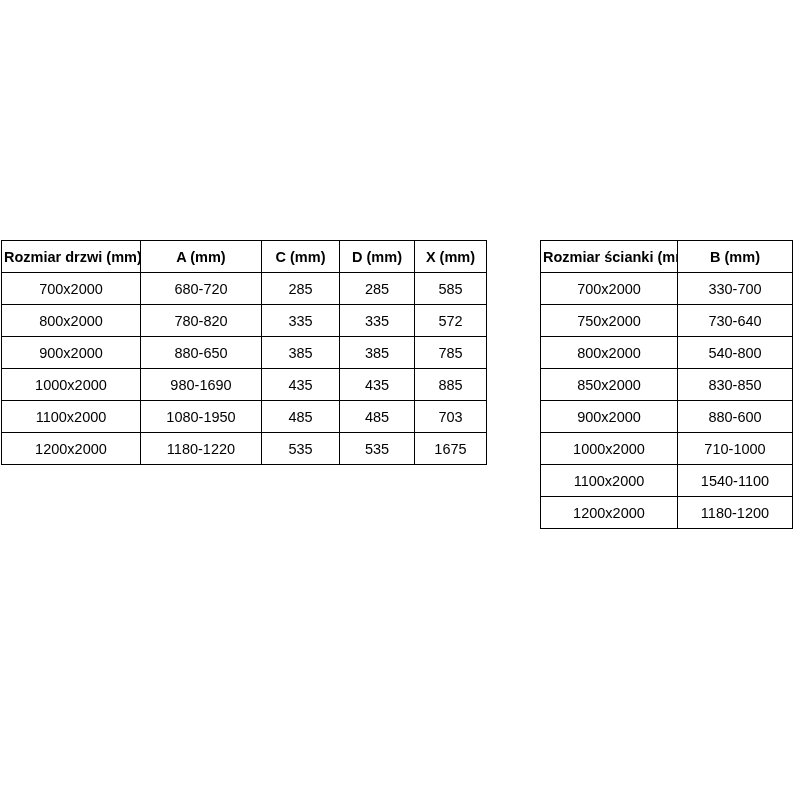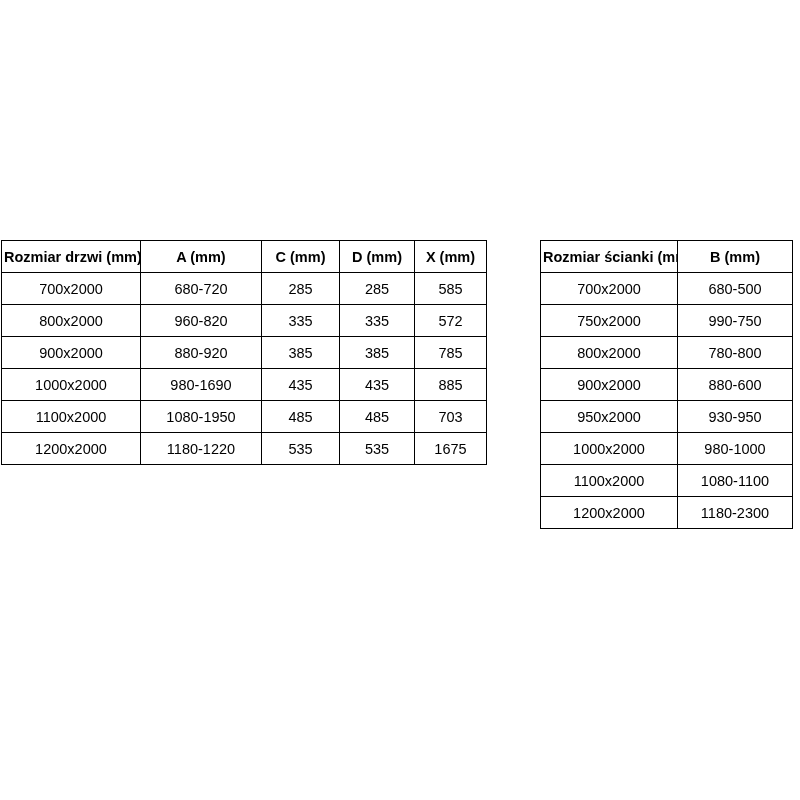--- a/index.html
+++ b/index.html
@@ -65,28 +65,28 @@
     <tbody>
         <tr>
           <td>700x2000</td>
           <td>680-720</td>
           <td>285</td>
           <td>285</td>
           <td>585</td>
         </tr>
         <tr>
           <td>800x2000</td>
-          <td>960-820</td>
+          <td>780-820</td>
           <td>335</td>
           <td>335</td>
           <td>572</td>
         </tr>
         <tr>
           <td>900x2000</td>
-          <td>880-920</td>
+          <td>880-650</td>
           <td>385</td>
           <td>385</td>
           <td>785</td>
         </tr>
         <tr>
           <td>1000x2000</td>
           <td>980-1690</td>
           <td>435</td>
           <td>435</td>
           <td>885</td>
@@ -115,46 +115,46 @@
     </colgroup>
     <thead>
         <tr>
           <th>Rozmiar ścianki (mm)</th>
           <th>B (mm)</th>
         </tr>
       </thead>
     <tbody>
         <tr>
           <td>700x2000</td>
-          <td>680-500</td>
+          <td>330-700</td>
         </tr>
         <tr>
           <td>750x2000</td>
-          <td>990-750</td>
+          <td>730-640</td>
         </tr>
         <tr>
           <td>800x2000</td>
-          <td>780-800</td>
+          <td>540-800</td>
+        </tr>
+        <tr>
+          <td>850x2000</td>
+          <td>830-850</td>
         </tr>
         <tr>
           <td>900x2000</td>
           <td>880-600</td>
         </tr>
         <tr>
-          <td>950x2000</td>
-          <td>930-950</td>
-        </tr>
-        <tr>
           <td>1000x2000</td>
-          <td>980-1000</td>
+          <td>710-1000</td>
         </tr>
         <tr>
           <td>1100x2000</td>
-          <td>1080-1100</td>
+          <td>1540-1100</td>
         </tr>
         <tr>
           <td>1200x2000</td>
-          <td>1180-2300</td>
+          <td>1180-1200</td>
         </tr>
       </tbody>
   </table>
 
 </div>
 
 </body></html>

